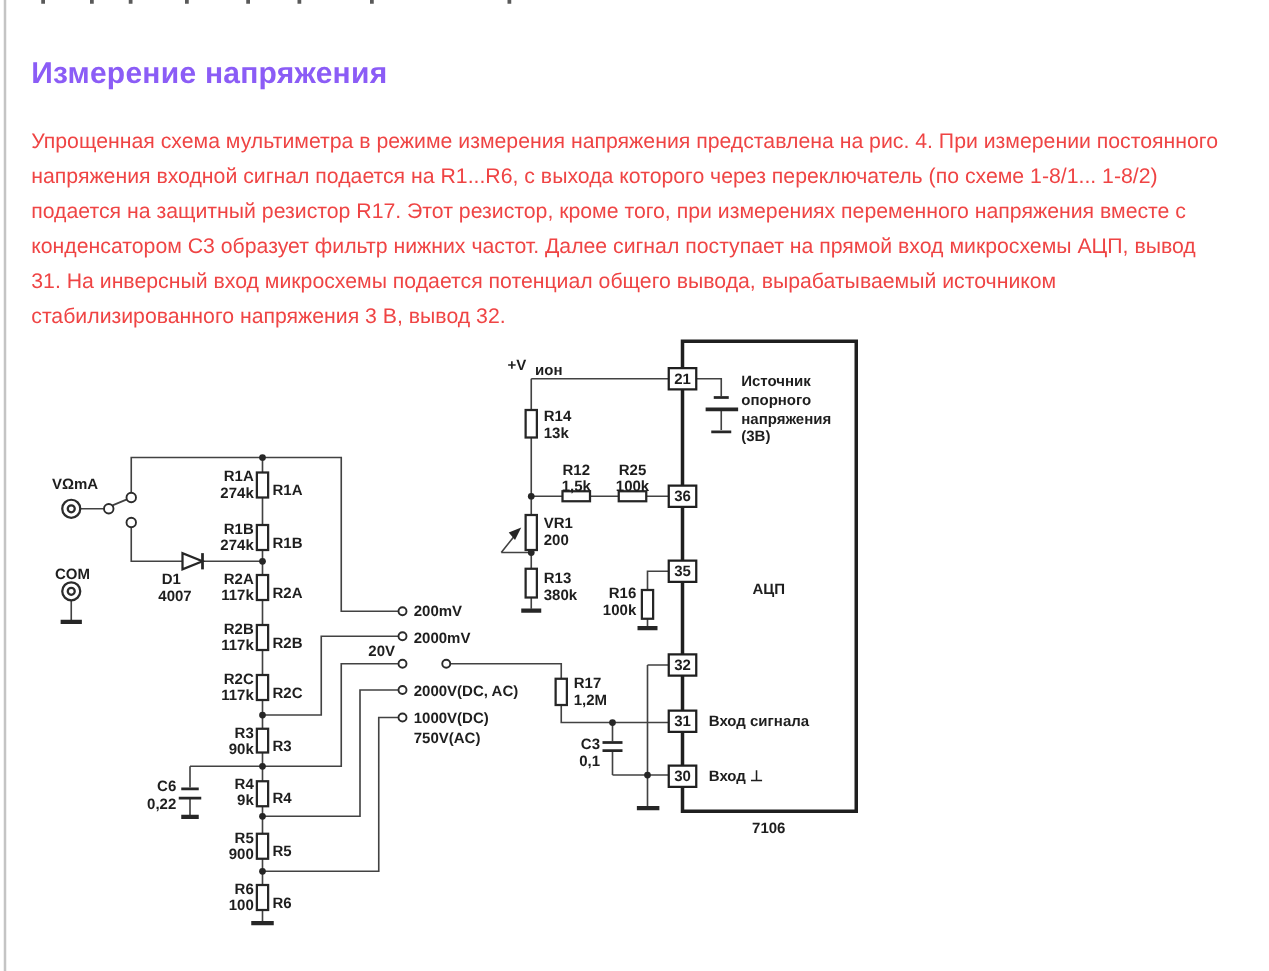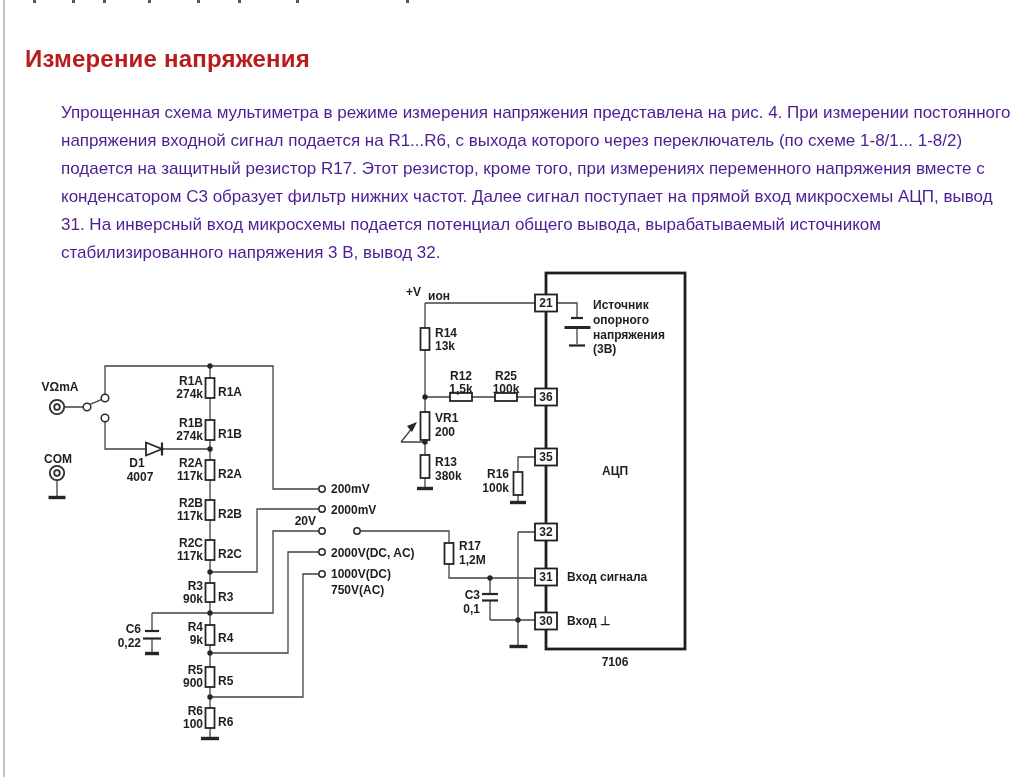--- a/index.html
+++ b/index.html
@@ -5,25 +5,25 @@
   html,body{margin:0;padding:0;background:#ffffff;}
   .page{
     position:relative;width:1015px;height:777px;background:#ffffff;
     overflow:hidden;font-family:"Liberation Sans",sans-serif;
   }
   .left-border{position:absolute;left:3px;top:0;width:2px;height:777px;background:#c4c4c4;}
   .clip-marks{position:absolute;left:0;top:0;height:4px;width:1015px;}
   .clip-marks i{position:absolute;top:0;width:3px;height:3px;background:#5a5a5a;}
   .heading{
     position:absolute;left:25px;top:29px;
-    font-size:24px;font-weight:bold;color:#b91c1c;letter-spacing:.2px;white-space:nowrap;
+    font-size:24px;font-weight:bold;color:#8b5cf6;letter-spacing:.2px;white-space:nowrap;
   }
   .para{
     position:absolute;left:25px;top:82px;width:952px;
-    font-size:17px;line-height:28px;color:#4c1d95;margin-left:36px;
+    font-size:17px;line-height:28px;color:#ef4444;
   }
   svg.schem{position:absolute;left:0;top:0;}
   svg.schem text{
     font-family:"Liberation Sans",sans-serif;font-weight:700;
     font-size:12px;fill:#1e1e1e;
   }
   .wire{stroke:#424242;stroke-width:1.3;fill:none;}
   .comp{stroke:#262626;stroke-width:1.8;fill:#ffffff;}
   .plate{stroke:#262626;stroke-width:2.2;fill:none;}
   .plate-thick{stroke:#262626;stroke-width:3;fill:none;}

